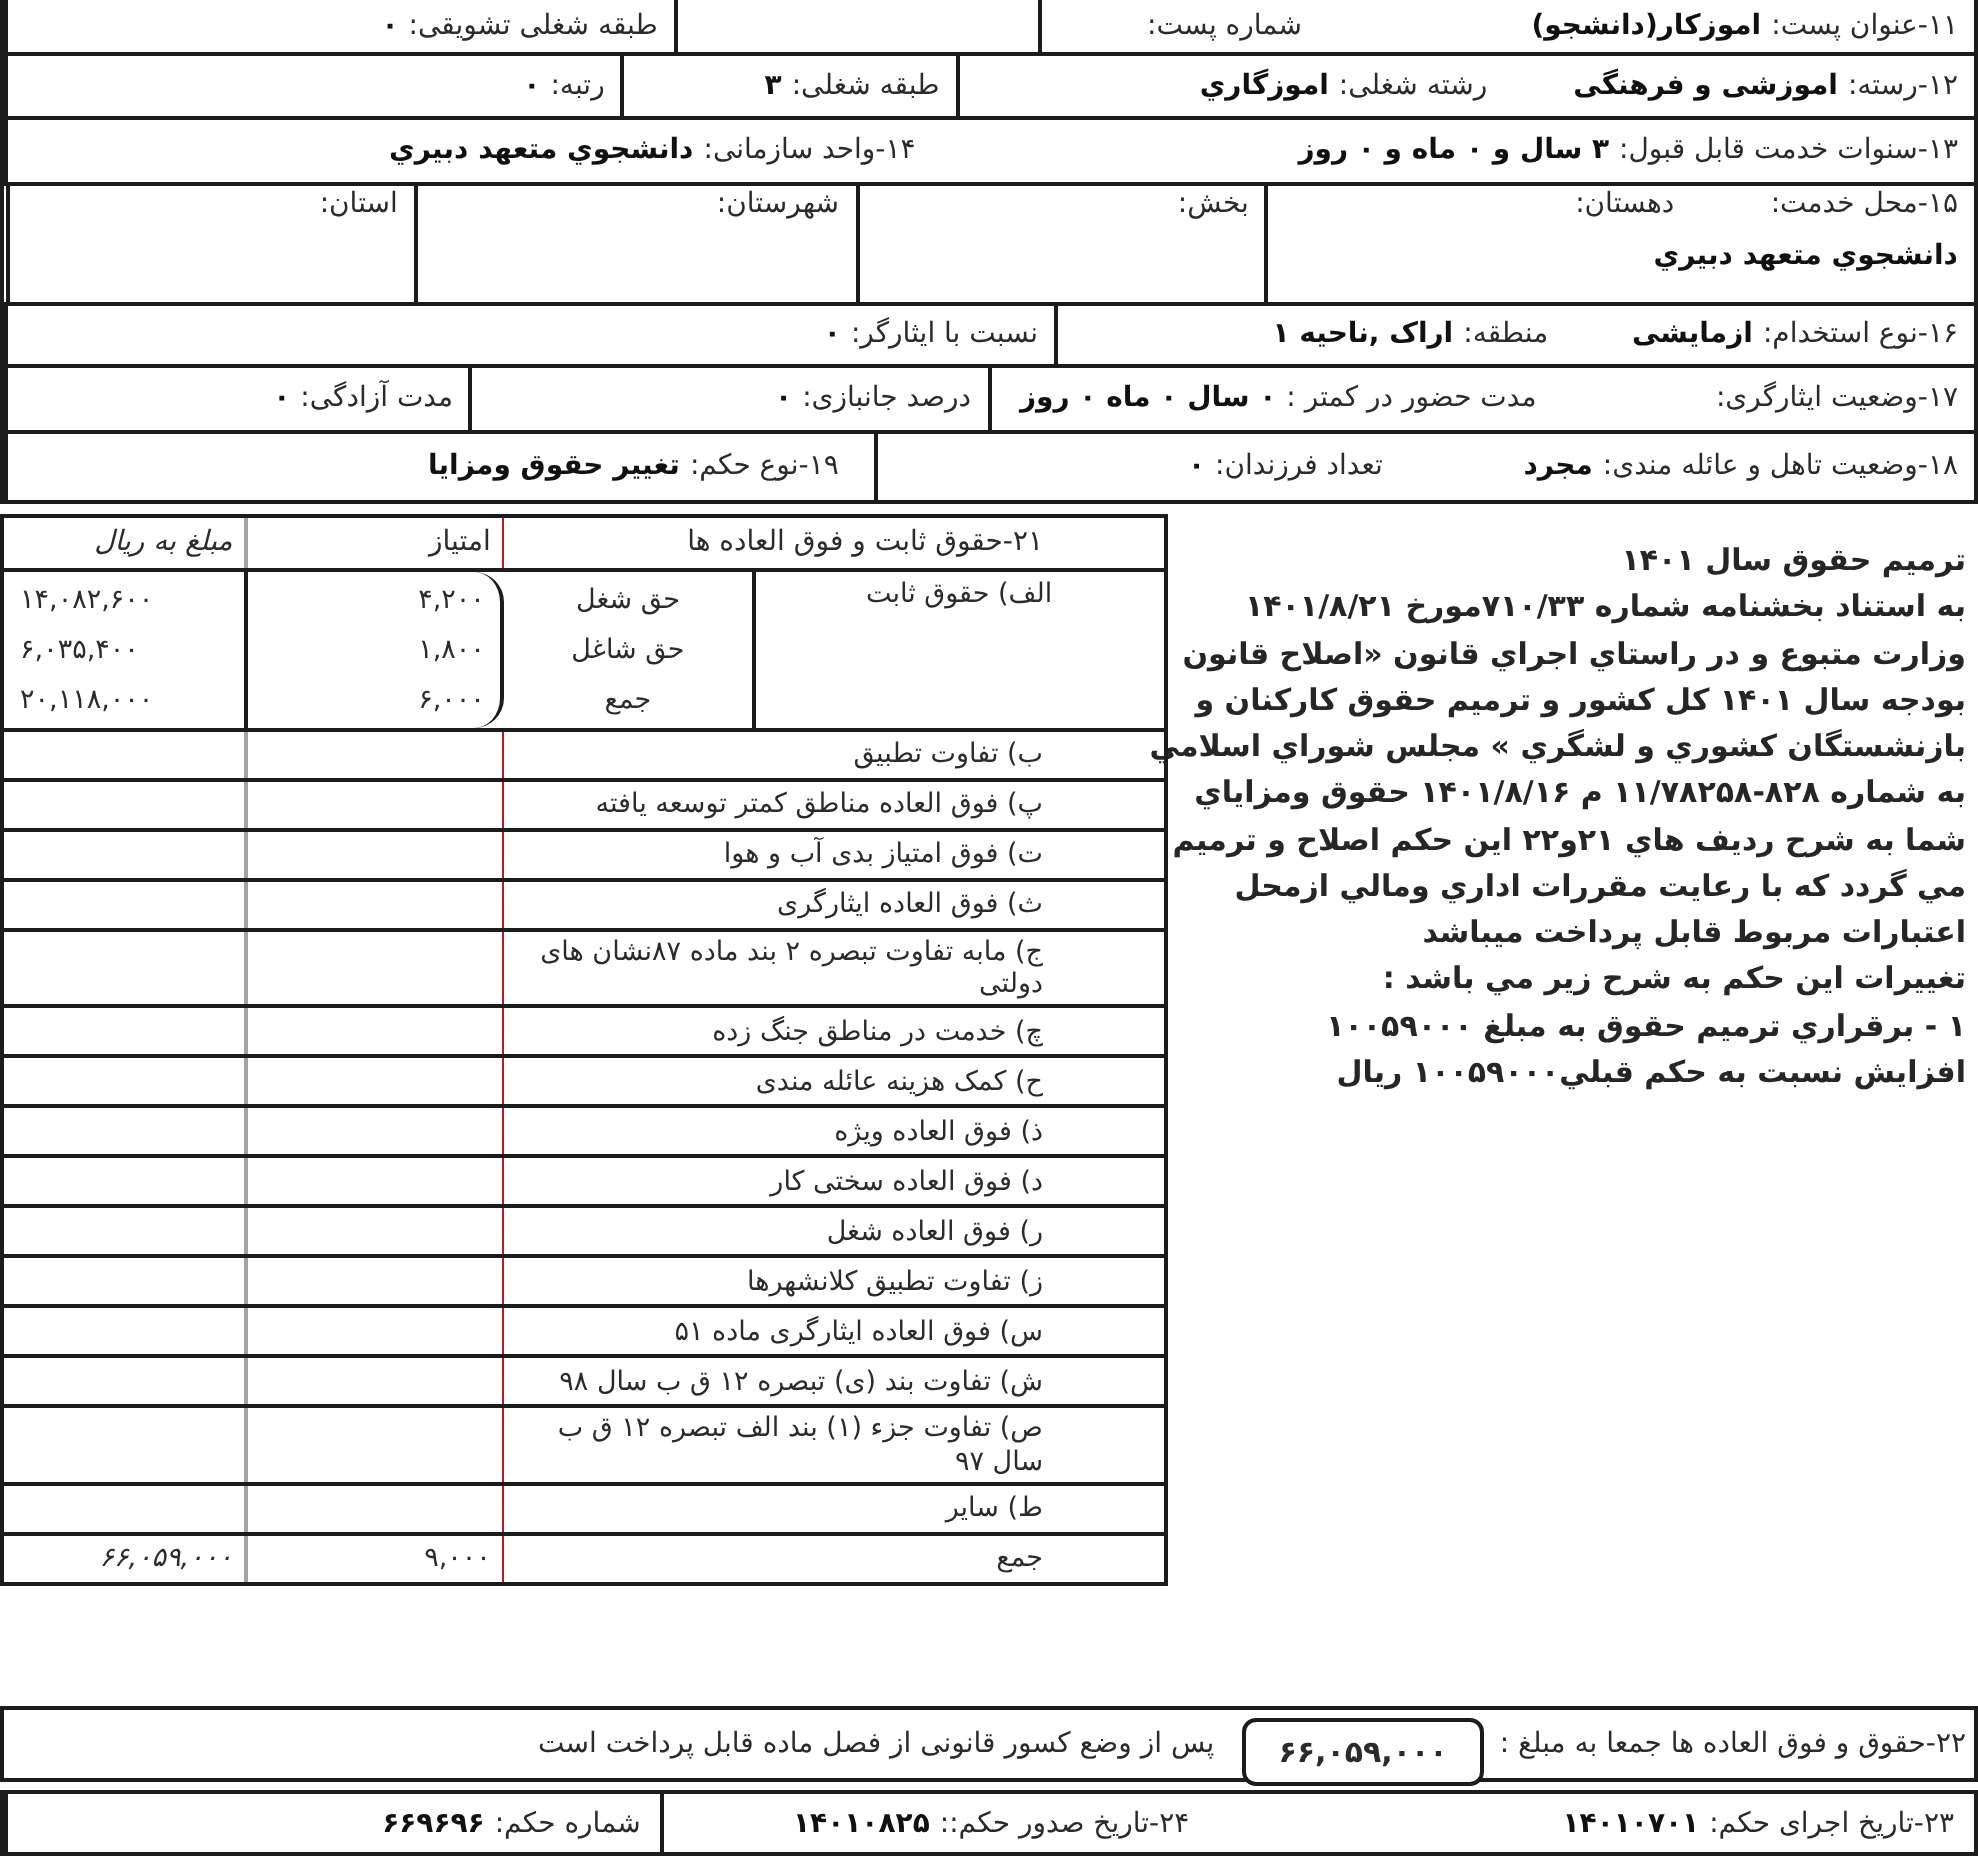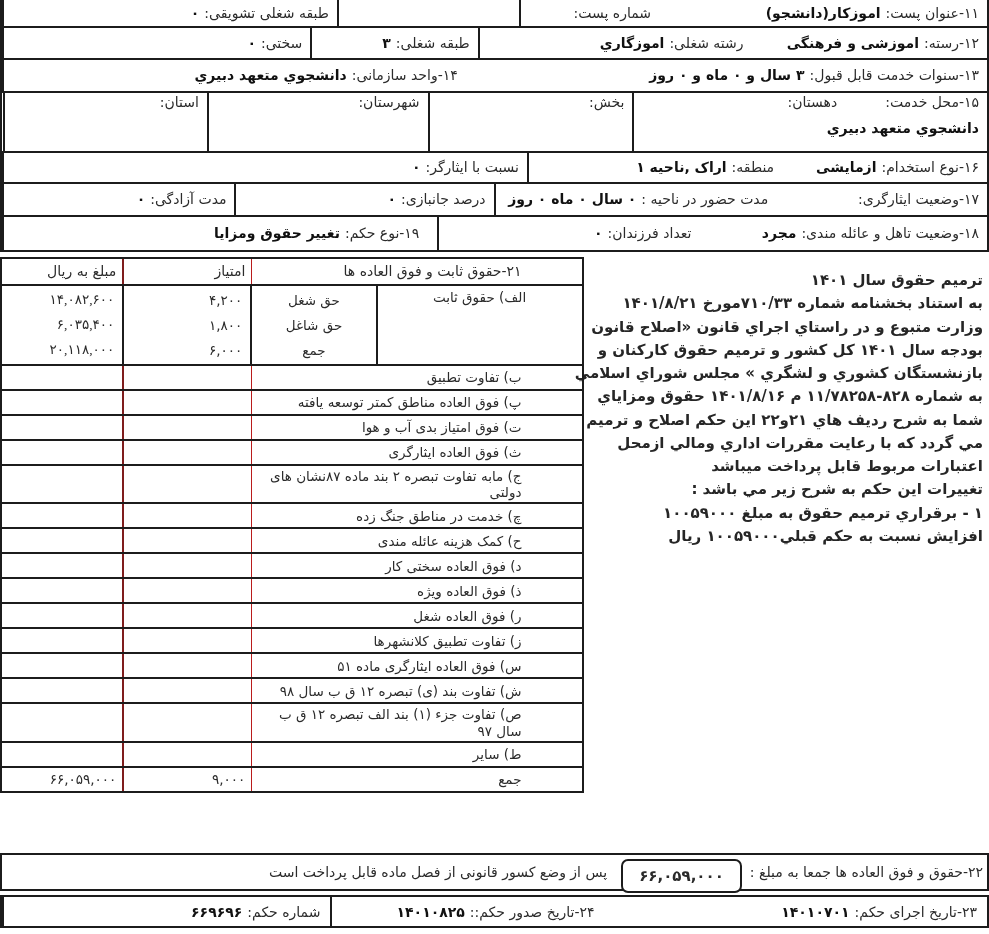--- a/index.html
+++ b/index.html
@@ -25,27 +25,27 @@
   .main{display:flex;flex-direction:row;height:598px;box-sizing:border-box;padding-top:5px;}
   .decree{width:41%;box-sizing:border-box;padding:12px 6px 0 10px;font-size:15px;font-weight:700;color:#262626;line-height:1.55;text-align:right;}
   .decree .dline{white-space:nowrap;}
   
   .t21{width:59%;align-self:flex-start;box-sizing:border-box;border:2px solid #1c1c1c;font-size:13.5px;}
   .trow{display:flex;flex-direction:row;box-sizing:border-box;border-bottom:2px solid #1c1c1c;}
   .trow:last-child{border-bottom:none;}
   .trow > div{box-sizing:border-box;padding:2px 6px;line-height:1.2;}
   .c-label{width:56.8%;padding-right:60px !important;text-align:right;min-height:23px;display:flex;flex-direction:column;justify-content:center;}
   .c-score{width:22.1%;border-right:1px solid #b91c1c;text-align:left;display:flex;align-items:center;justify-content:flex-end;direction:ltr;}
-  .c-amount{width:21.1%;border-right:2px solid #7f1d1d;text-align:left;display:flex;align-items:center;justify-content:flex-end;direction:ltr;}
+  .c-amount{width:21.1%;border-right:2px solid #a3a3a3;text-align:left;display:flex;align-items:center;justify-content:flex-end;direction:ltr;font-style:italic;}
   .t-head .c-label,.t-head .c-score,.t-head .c-amount{min-height:25px;font-size:14px;}
   .t-head .c-score,.t-head .c-amount{direction:rtl;justify-content:flex-start;text-align:right;}
   .fx-label{width:35.2%;display:flex;align-items:flex-start;justify-content:center;text-align:center;padding-top:3px !important;}
   .fx-col{width:21.6%;border-right:2px solid #1c1c1c;display:flex;flex-direction:column;justify-content:space-around;text-align:center;}
-  .fx-col.nums{width:22.1%;text-align:left;direction:ltr;align-items:flex-end;}
-  .fx-col.amts{width:21.1%;text-align:left;direction:ltr;align-items:flex-end;font-family:Liberation Serif, serif;}
+  .fx-col.nums{width:22.1%;text-align:left;direction:ltr;align-items:flex-end;border-radius:15px;}
+  .fx-col.amts{width:21.1%;text-align:left;direction:ltr;align-items:flex-start;}
   .fx-col div{padding:1px 2px;}
   .t-fixed{min-height:80px;}
   .num{direction:ltr;unicode-bidi:embed;}
   
   .row22{margin-top:3px;height:38px;border:2px solid #1c1c1c;box-sizing:border-box;display:flex;align-items:center;font-size:14px;padding:0 4px;position:relative;overflow:visible;}
   .row22 .lbl{white-space:nowrap;}
   .amount-box{display:inline-block;border:2px solid #1c1c1c;border-radius:7px;background:#fff;font-weight:700;font-size:15px;padding:6px 16px;margin:0 8px;position:relative;top:4px;z-index:2;direction:ltr;}
   .row22 .suffix{white-space:nowrap;margin-right:6px;}
   .row23{margin-top:4px;height:33px;border:2px solid #1c1c1c;box-sizing:border-box;display:flex;font-size:14px;}
   .row23 .cell{width:33.33%;box-sizing:border-box;display:flex;align-items:center;padding:0 10px;white-space:nowrap;}
@@ -75,21 +75,21 @@
     <div class="cell lv" style="width:23.9%">
       <div><span>۱۲-رسته:</span><b>اموزشی و فرهنگی</b></div>
     </div>
     <div class="cell bl lv" style="width:27.8%">
       <div><span>رشته شغلی:</span><b>اموزگاري</b></div>
     </div>
     <div class="cell bl lv" style="width:17%">
       <div><span>طبقه شغلی:</span><b>۳</b></div>
     </div>
     <div class="cell bl lv" style="width:31.3%">
-      <div><span>سختی:</span><b>۰</b></div>
+      <div><span>رتبه:</span><b>۰</b></div>
     </div>
   </div>
 
   <div class="strip r3">
     <div class="cell lv" style="width:51.7%">
       <div><span>۱۳-سنوات خدمت قابل قبول:</span><b>۳ سال و ۰ ماه و ۰ روز</b></div>
     </div>
     <div class="cell bl lv" style="width:48.3%;padding-right:20px;">
       <div><span>۱۴-واحد سازمانی:</span><b>دانشجوي متعهد دبيري</b></div>
     </div>
@@ -124,21 +124,21 @@
     <div class="cell bl lv" style="width:53.3%">
       <div><span>نسبت با ایثارگر:</span><b>۰</b></div>
     </div>
   </div>
 
   <div class="strip r6">
     <div class="cell" style="width:21.4%">
       <span>۱۷-وضعیت ایثارگری:</span>
     </div>
     <div class="cell bl lv" style="width:28.7%">
-      <div><span>مدت حضور در ناحیه :</span><b>۰ سال ۰ ماه ۰ روز</b></div>
+      <div><span>مدت حضور در کمتر :</span><b>۰ سال ۰ ماه ۰ روز</b></div>
     </div>
     <div class="cell bl lv" style="width:26.3%">
       <div><span>درصد جانبازی:</span><b>۰</b></div>
     </div>
     <div class="cell bl lv" style="width:23.6%">
       <div><span>مدت آزادگی:</span><b>۰</b></div>
     </div>
   </div>
 
   <div class="strip r7">
@@ -226,26 +226,26 @@
           <div class="c-label">چ) خدمت در مناطق جنگ زده</div>
           <div class="c-score num"></div>
           <div class="c-amount num"></div>
         </div>
       <div class="trow">
           <div class="c-label">ح) کمک هزینه عائله مندی</div>
           <div class="c-score num"></div>
           <div class="c-amount num"></div>
         </div>
       <div class="trow">
+          <div class="c-label">ذ) فوق العاده ویژه</div>
+          <div class="c-score num"></div>
+          <div class="c-amount num"></div>
+        </div>
+      <div class="trow">
           <div class="c-label">د) فوق العاده سختی کار</div>
-          <div class="c-score num"></div>
-          <div class="c-amount num"></div>
-        </div>
-      <div class="trow">
-          <div class="c-label">ذ) فوق العاده ویژه</div>
           <div class="c-score num"></div>
           <div class="c-amount num"></div>
         </div>
       <div class="trow">
           <div class="c-label">ر) فوق العاده شغل</div>
           <div class="c-score num"></div>
           <div class="c-amount num"></div>
         </div>
       <div class="trow">
           <div class="c-label">ز) تفاوت تطبیق کلانشهرها</div>

